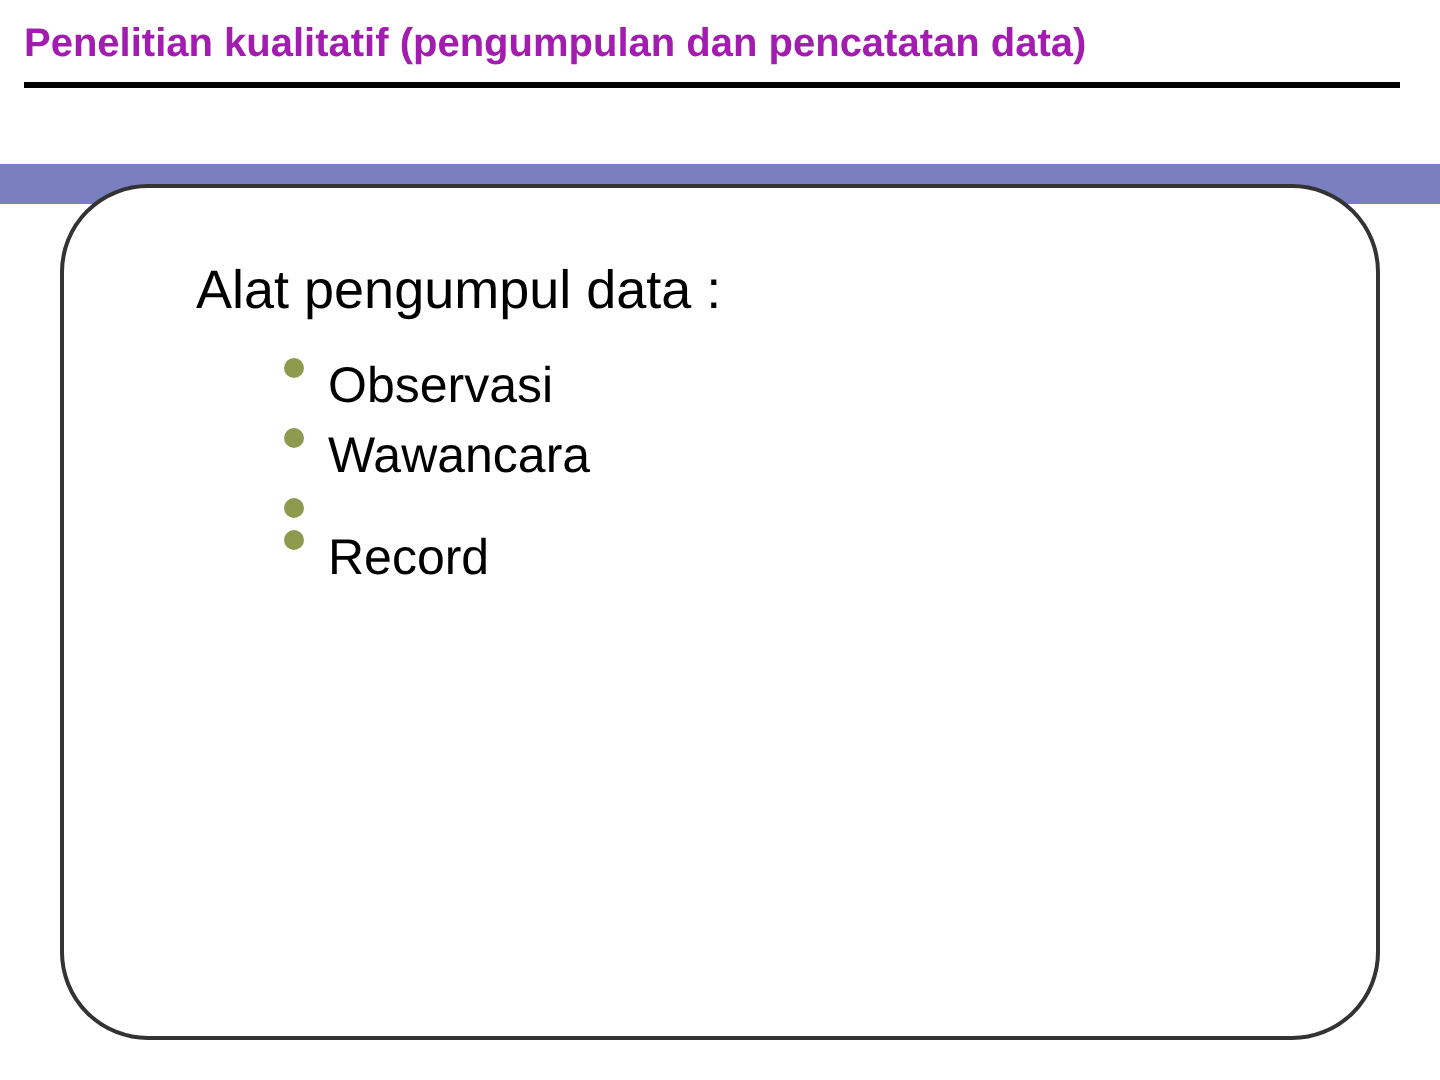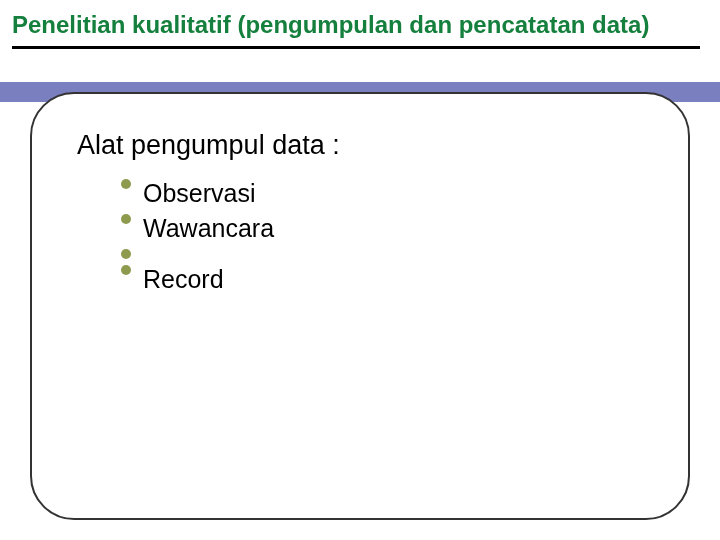--- a/index.html
+++ b/index.html
@@ -11,23 +11,23 @@
     position: relative;
     overflow: hidden;
   }
   .title-block {
     position: absolute;
     top: 10px;
     left: 12px;
     right: 20px;
   }
   .title-text {
-    font-size: 24px;
+    font-size: 20px;
     font-weight: bold;
-    color: #15803d;
+    color: #a21caf;
     line-height: 1.25;
   }
   .title-underline {
     margin-top: 6px;
     height: 3px;
     background: #000;
     width: 100%;
   }
   .accent-bar {
     position: absolute;
@@ -39,21 +39,21 @@
   }
   .content-box {
     position: absolute;
     top: 92px;
     left: 30px;
     width: 660px;
     height: 428px;
     background: #fff;
     border: 2.5px solid #333;
     border-radius: 44px;
-    padding: 36px 45px;
+    padding: 36px 66px;
   }
   .section-heading {
     font-size: 27px;
     color: #000;
     margin-bottom: 18px;
   }
   .bullet-list {
     margin-left: 44px;
   }
   .bullet-item {

